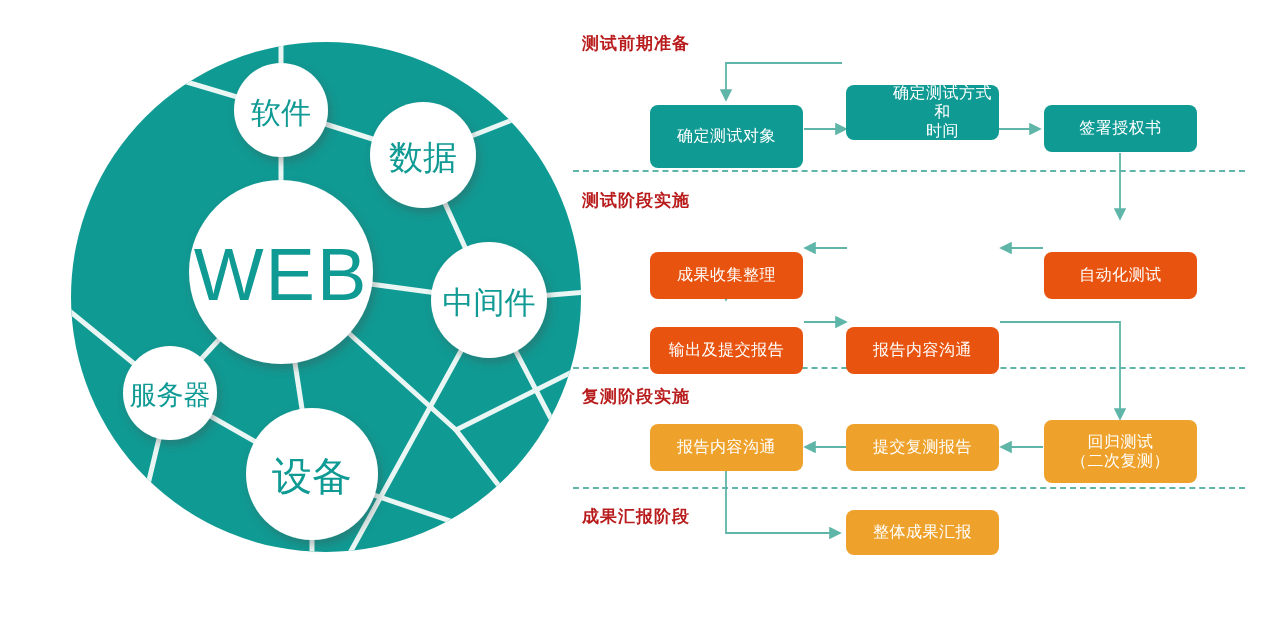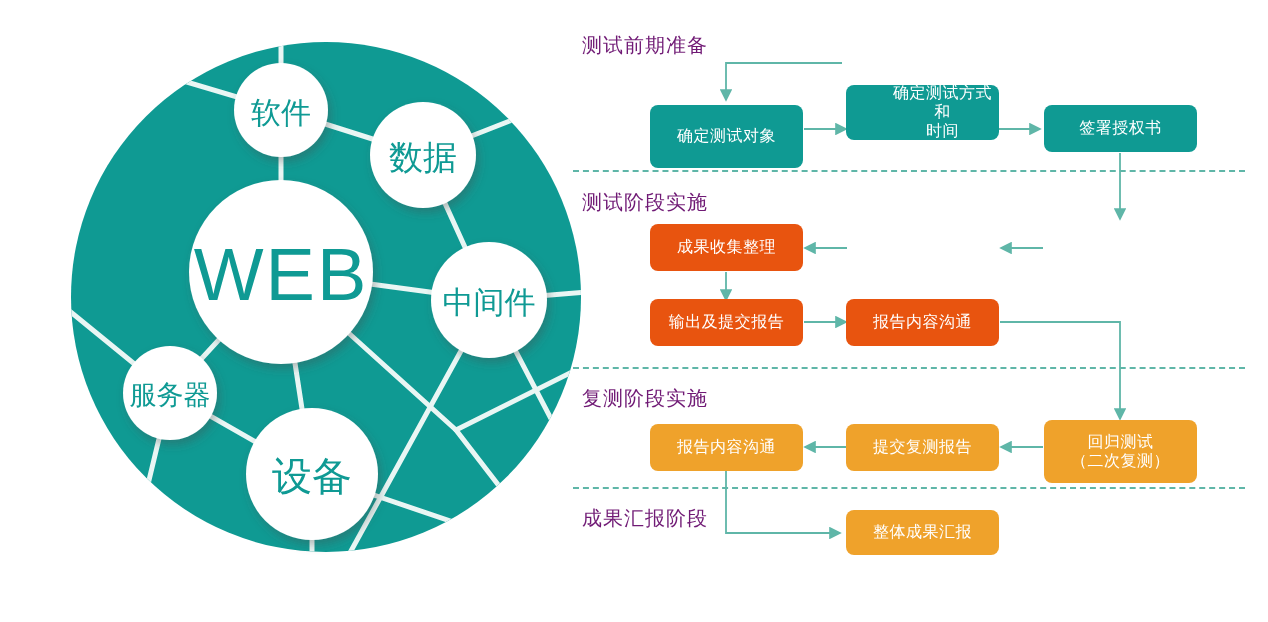--- a/index.html
+++ b/index.html
@@ -36,30 +36,31 @@
     justify-content:center;
     text-align:center;
     font-size:16px;
     line-height:1.18;
     letter-spacing:.5px;
     box-sizing:border-box;
     padding:2px 4px;
     font-family:"Liberation Sans","DejaVu Sans",sans-serif;
   }
   .node.teal  {background:#0f9a93;}
-  .node.orange{background:#e8540f;}
+  .node.orange{background:#e8540f;margin-top:28px;}
   .node.amber {background:#efa22b;}
 
   .stage-label{
     position:absolute;
-    color:#701a75;
-    font-size:20px;
+    color:#b91c1c;
+    font-size:17px;
     letter-spacing:1px;
     white-space:nowrap;
     font-family:"Liberation Sans","DejaVu Sans",sans-serif;
+    font-weight:bold;
   }
 
   .divider{
     position:absolute;
     height:0;
     border-top:2px dashed #5fb6a8;
   }
 </style>
 </head>
 <body>
@@ -172,20 +173,21 @@
 
     <div class="node teal" style="left:276px;top:85px;width:153px;height:55px;padding-left:44px;">
       <span style="display:block;">
         <span>确定测试方式和</span><br>
         <span>时间</span>
       </span>
     </div>
 
     <div class="node teal" style="left:474px;top:105px;width:153px;height:47px;">签署授权书</div>
 
+    <div class="node orange" style="left:474px;top:224px;width:153px;height:47px;">自动化测试</div>
 
 
     <div class="node orange" style="left:80px;top:224px;width:153px;height:47px;">成果收集整理</div>
 
     <div class="node orange" style="left:80px;top:299px;width:153px;height:47px;">输出及提交报告</div>
 
     <div class="node orange" style="left:276px;top:299px;width:153px;height:47px;">报告内容沟通</div>
 
     <div class="node amber" style="left:474px;top:420px;width:153px;height:63px;">
       <span style="display:block;">

